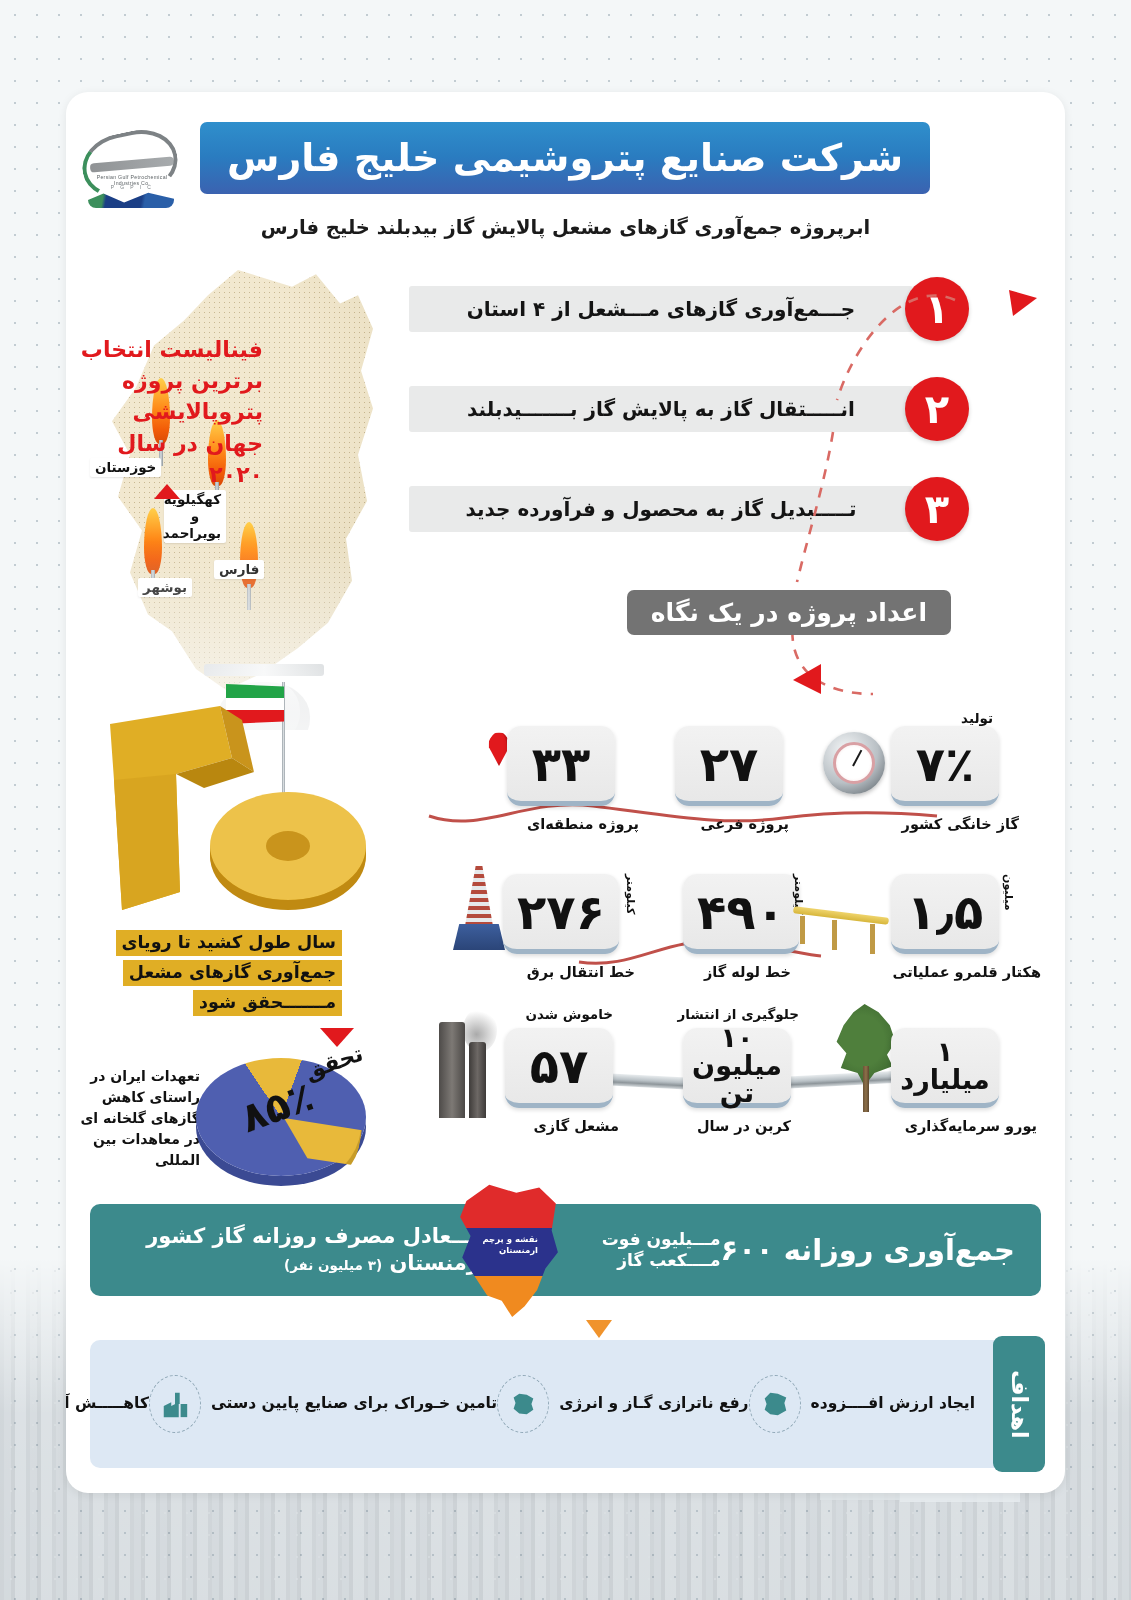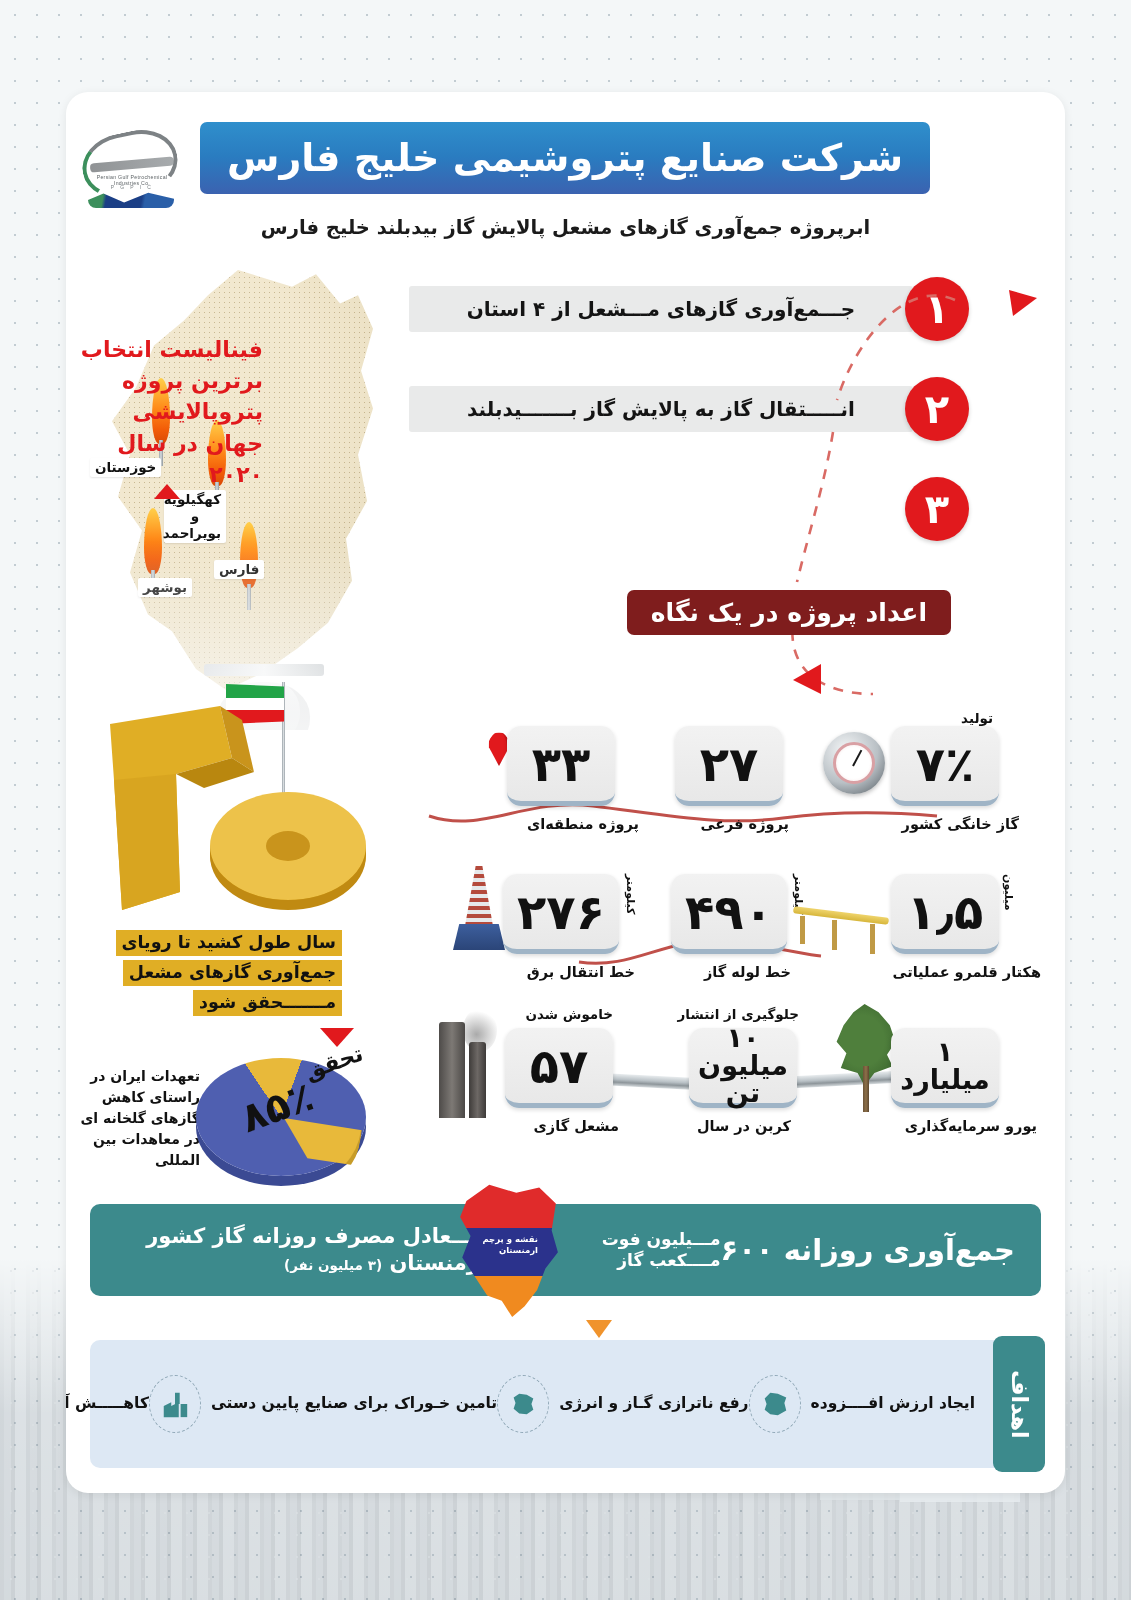--- a/index.html
+++ b/index.html
@@ -222,21 +222,21 @@
   }
   .pie-desc{
     position:absolute; left:-8px; top:26px; width:130px;
     font-size:14px; font-weight:bold; color:#111; line-height:1.5;
     text-align:right; direction:rtl;
   }
 
   
   .numbers-head{
     position:absolute; right:114px; top:498px;
-    background:#7f1d1d; color:#fff; border-radius:7px;
+    background:#737373; color:#fff; border-radius:7px;
     padding:8px 24px; font-size:25px; font-weight:bold;
   }
   .grid{ position:absolute; right:60px; top:620px; width:600px; }
   .row{ position:relative; height:148px; }
   .tile{
     position:absolute; width:108px; height:80px;
     background:linear-gradient(180deg,#f2f2f2,#e8e8e8);
     border-radius:14px;
     border-bottom:5px solid #9fb4c6;
     box-shadow:0 2px 4px rgba(0,0,0,.14);
@@ -430,20 +430,23 @@
       </div>
       <div class="circle">۱</div>
     </div>
     <div class="step">
       <div class="bar">
         <span>انـــــتقال گاز به پالایش گاز بـــــــیدبلند</span>
       </div>
       <div class="circle">۲</div>
     </div>
     <div class="step">
+      <div class="bar">
+        <span>تـــــبدیل گاز به محصول و فرآورده  جدید</span>
+      </div>
       <div class="circle">۳</div>
     </div>
   </div>
 
   <svg class="dash-path" viewBox="0 0 300 430">
     <path d="M250 18 C200 -4 150 60 132 118" stroke="#d96a64" stroke-width="2.6" fill="none" stroke-dasharray="10 9"></path>
     <path d="M128 150 C120 200 104 250 92 300" stroke="#d96a64" stroke-width="2.6" fill="none" stroke-dasharray="10 9"></path>
     <path d="M90 330 C78 380 108 412 168 412" stroke="#d96a64" stroke-width="2.6" fill="none" stroke-dasharray="10 9"></path>
   </svg>
   <svg style="position:absolute;right:-4px;top:184px;width:180px;height:60px;" viewBox="0 0 180 60">
@@ -563,21 +566,21 @@
       <div class="rig" style="right:498px;top:6px;">
         <div class="tower"></div>
           <div class="base"></div>
       </div>
       <div class="tile" style="right:386px;top:14px;width:116px;">
         <div class="val">۲۷۶</div>
       </div>
       <div class="tile-side" style="right:368px;top:14px;">کیلومتر</div>
       <div class="tile-cap" style="right:370px;top:104px;">خط انتقال برق</div>
 
-      <div class="tile" style="right:218px;top:14px;width:116px;">
+      <div class="tile" style="right:206px;top:14px;width:116px;">
         <div class="val">۴۹۰</div>
       </div>
       <div class="tile-side" style="right:200px;top:14px;">کیلومتر</div>
       <div class="tile-cap" style="right:214px;top:104px;">خط لوله گاز</div>
 
       <div>
         <div class="pipeline-yellow" style="right:116px;top:52px;width:96px;transform:rotate(7deg);"></div>
         <div class="pl-leg" style="right:200px;top:56px;height:28px;"></div>
         <div class="pl-leg" style="right:168px;top:60px;height:30px;"></div>
         <div class="pl-leg" style="right:130px;top:64px;height:30px;"></div>
@@ -600,21 +603,21 @@
         <div class="smoke"></div>
           <div class="s1"></div>
           <div class="s2"></div>
       </div>
       <div class="tile" style="right:392px;top:20px;">
         <div class="val">۵۷</div>
       </div>
       <div class="tile-top" style="right:392px;top:-2px;">خاموش شدن</div>
       <div class="tile-cap" style="right:386px;top:110px;">مشعل گازی</div>
 
-      <div class="tile" style="right:208px;top:20px;">
+      <div class="tile" style="right:214px;top:20px;">
         <div class="val two">۱۰ میلیون تن</div>
       </div>
       <div class="tile-top" style="right:206px;top:-2px;">جلوگیری از انتشار</div>
       <div class="tile-cap" style="right:214px;top:110px;">کربن در سال</div>
 
       <div class="tree" style="right:104px;top:-4px;">
         <div class="crown"></div>
           <div class="trunk"></div>
       </div>
       <div class="tile" style="right:6px;top:20px;">

